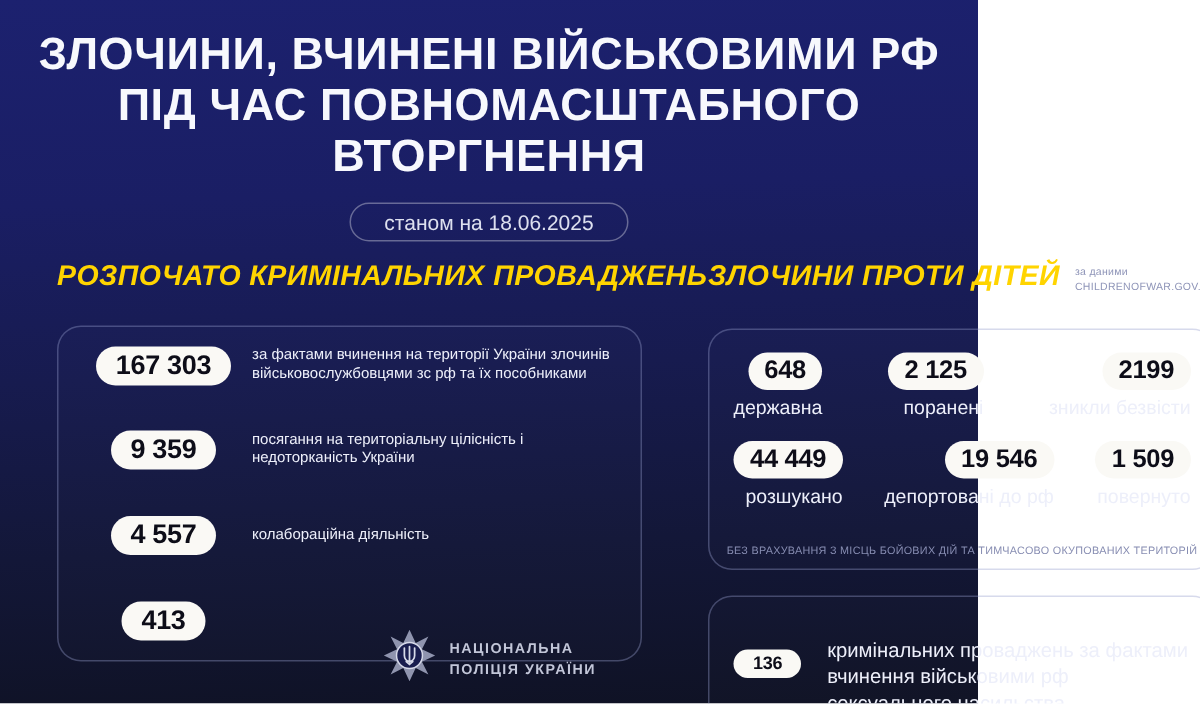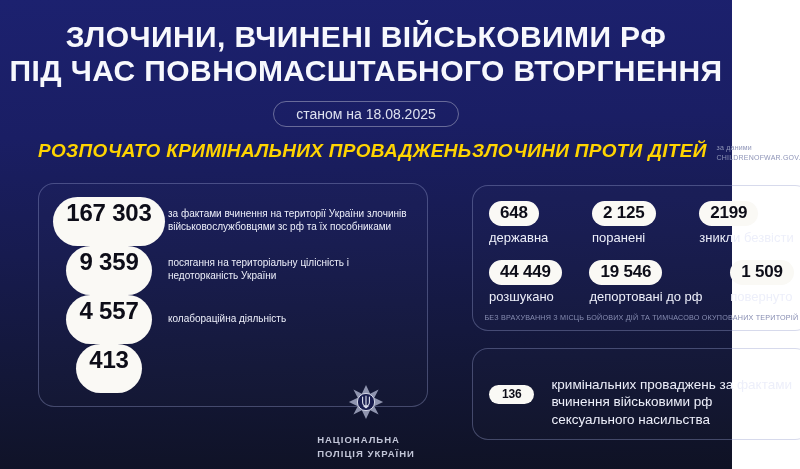--- a/index.html
+++ b/index.html
@@ -3,21 +3,21 @@
 <meta charset="utf-8">
 <style>
   * { margin: 0; padding: 0; box-sizing: border-box; }
   html, body { width: 800px; height: 469px; }
   body {
     font-family: "Liberation Sans", "DejaVu Sans", sans-serif;
     overflow: hidden;
   }
   .page {
     position: relative;
-    width: 732px;
+    width: 652px;
     height: 469px;
     background: linear-gradient(178deg,
       #1c216f 0%, #1a1e64 28%, #171b4f 52%, #131738 76%, #0f1224 100%);
     color: #f2f3fa;
   }
   
   .header { text-align: center; padding-top: 20px; }
   .title {
     font-size: 30px;
     font-weight: bold;
@@ -74,45 +74,45 @@
     flex-direction: column;
     justify-content: space-between;
   }
   .stat-row { display: flex; align-items: center; }
   .pill-col { width: 112px; display: flex; justify-content: center; flex-shrink: 0; }
   .pill {
     background: #faf9f5;
     color: #0d0d18;
     font-weight: bold;
     border-radius: 999px;
-    padding: 2px 13px 19px;
-    font-size: 24px;
+    padding: 2px 13px 3px;
+    font-size: 18px;
     letter-spacing: -0.2px;
     white-space: nowrap;
   }
   .stat-label {
     margin-left: 3px;
     font-size: 10px;
     line-height: 1.28;
     color: #edeffa;
     max-width: 244px;
   }
   
   .children-card { margin-top: 21px; padding: 15px 10px 8px; }
   .grid-row {
     display: flex;
     justify-content: space-between;
     padding: 0 6px;
   }
   .grid-row.second { margin-top: 15px; }
-  .cell { display: flex; flex-direction: column; align-items: flex-start; gap: 4px; }
+  .cell { display: flex; flex-direction: column; align-items: flex-end; gap: 4px; }
   .cell .pill { font-size: 17px; padding: 2px 11px 3px; }
   .cell-label { font-size: 13px; color: #edeffa; white-space: nowrap; }
   .footnote {
-    margin-top: 9px;
+    margin-top: 24px;
     text-align: center;
     font-size: 7.2px;
     letter-spacing: 0.2px;
     color: #878db2;
     white-space: nowrap;
   }
   .sv-card {
     margin-top: 17px;
     padding: 11px 16px;
     display: flex;
@@ -122,42 +122,41 @@
   .sv-card .pill { font-size: 12px; padding: 2px 13px 3px; }
   .sv-label { font-size: 13.5px; line-height: 1.3; color: #edeffa; margin-top: 16px; }
   
   .footer {
     position: absolute;
     left: 0; right: 0; bottom: 9px;
     display: flex;
     justify-content: center;
     align-items: center;
     gap: 9px;
-    flex-direction: column;
   }
   .org-name {
     font-size: 9.5px;
     font-weight: bold;
     letter-spacing: 1px;
     line-height: 1.4;
     color: #c2c6d8;
     text-transform: uppercase;
   }
 </style>
 </head>
 <body>
 
 <div class="page">
 
   <header class="header">
     <h1 class="title">
       <span>ЗЛОЧИНИ, ВЧИНЕНІ ВІЙСЬКОВИМИ РФ</span><br>
       <span>ПІД ЧАС ПОВНОМАСШТАБНОГО ВТОРГНЕННЯ</span>
     </h1>
-    <div class="date-badge">станом на 18.08.2025</div>
+    <div class="date-badge">станом на 18.06.2025</div>
   </header>
 
   <main class="columns">
 
     <section class="col-left">
       <h2 class="section-heading">РОЗПОЧАТО КРИМІНАЛЬНИХ ПРОВАДЖЕНЬ</h2>
       <div class="card left-card">
 
         <div class="stat-row">
           <span class="pill-col">

